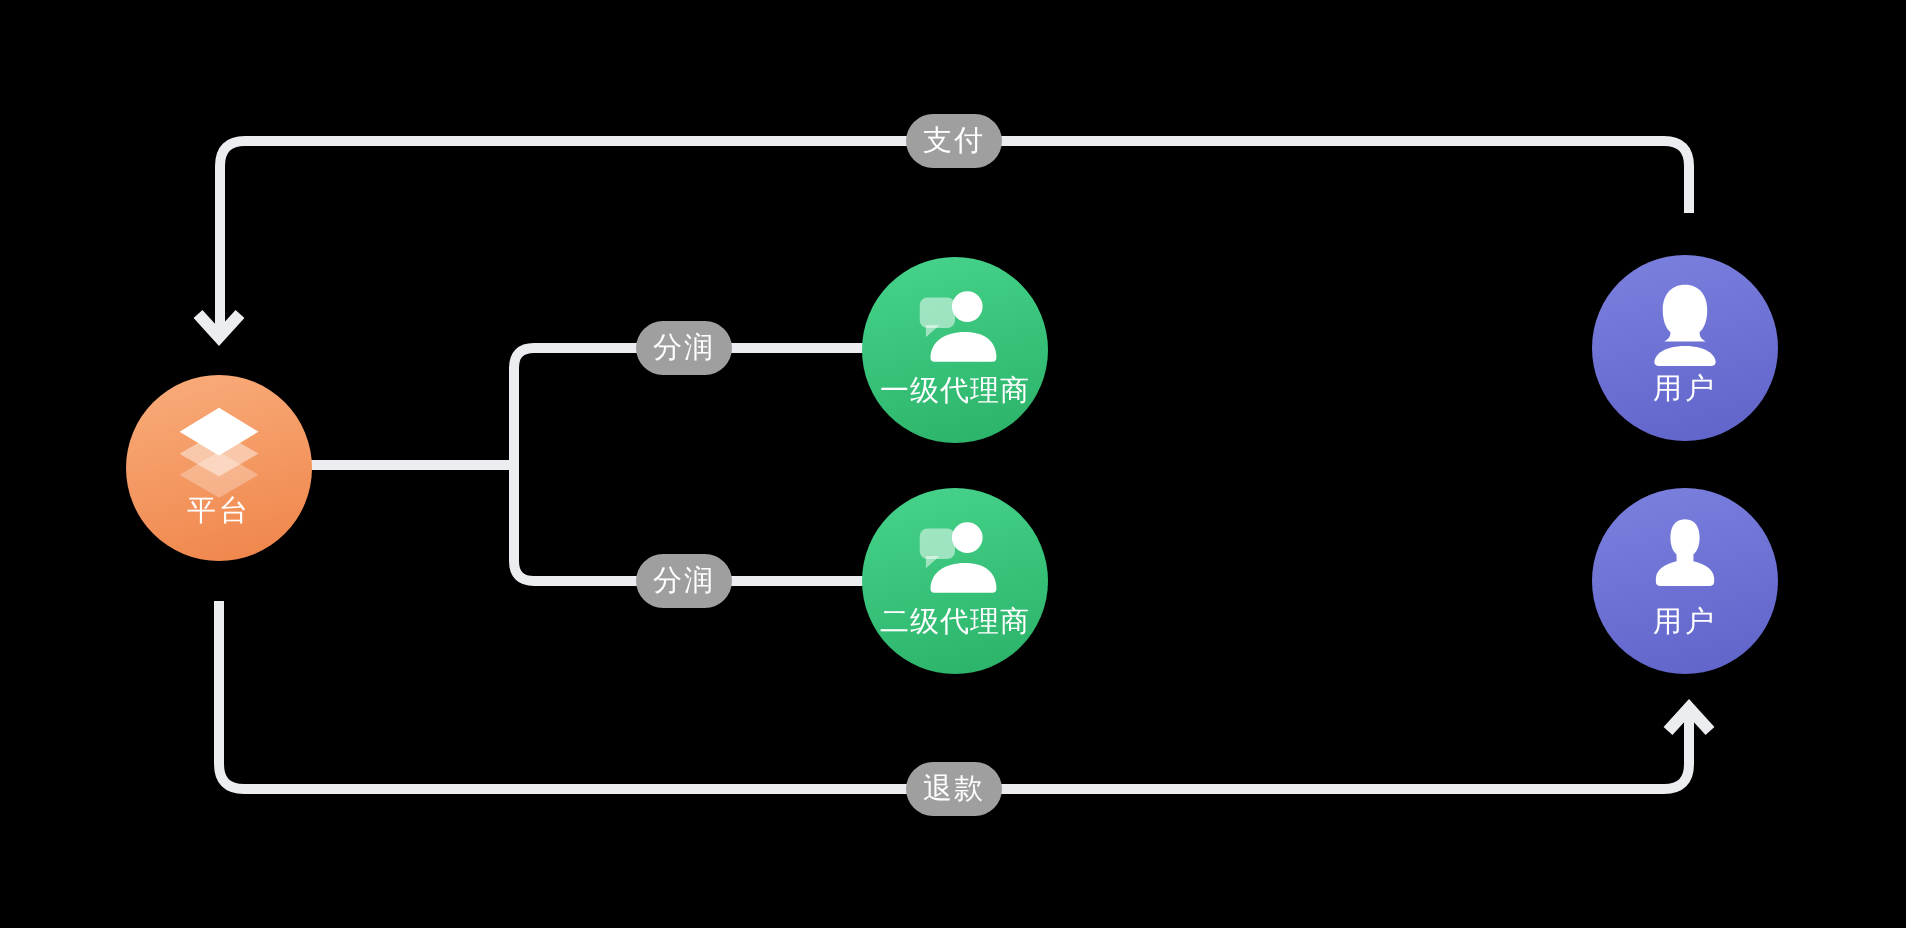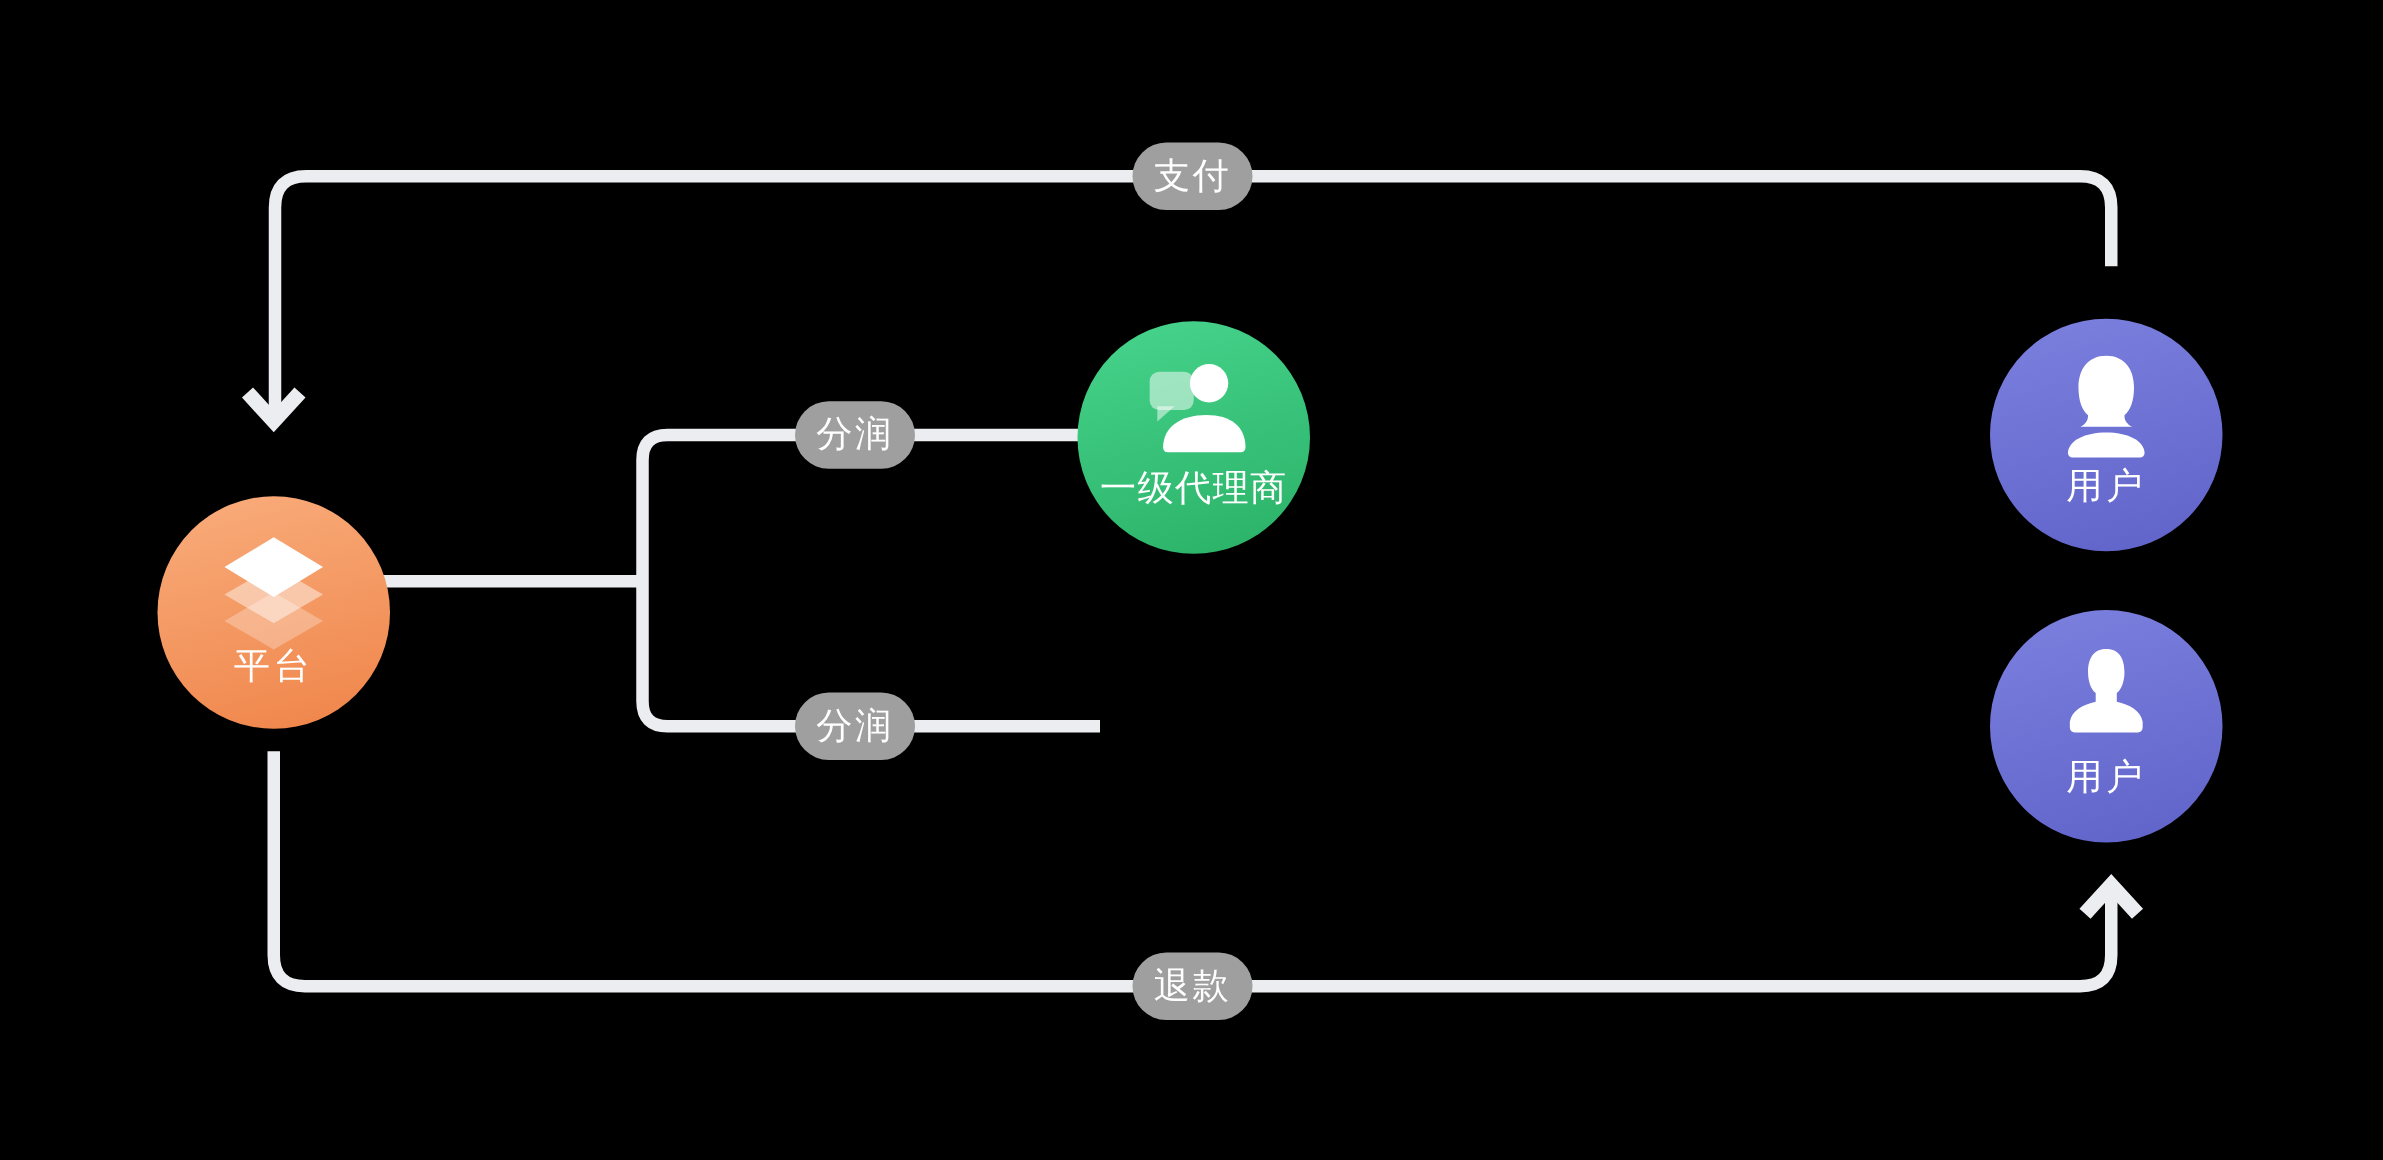--- a/index.html
+++ b/index.html
@@ -28,21 +28,21 @@
   
   .node{
     position:absolute;width:186px;height:186px;border-radius:50%;
     color:var(--node-text);
   }
   .node .icon{position:absolute;left:50%;top:22px;transform:translateX(-50%);line-height:0;}
   .node .node-label{
     position:absolute;left:0;right:0;top:114px;text-align:center;
     font-size:29px;letter-spacing:3px;white-space:nowrap;
   }
-  .node-platform{left:126px;top:397px;background:linear-gradient(165deg,var(--orange-1),var(--orange-2));}
+  .node-platform{left:126px;top:375px;background:linear-gradient(165deg,var(--orange-1),var(--orange-2));}
   .node-platform .icon{top:20px;}
   .node-platform .node-label{top:116px;}
   .node-agent1{left:862px;top:257px;background:linear-gradient(165deg,var(--green-1),var(--green-2));}
   .node-agent2{left:862px;top:488px;background:linear-gradient(165deg,var(--green-1),var(--green-2));}
   .node-agent1 .node-label,.node-agent2 .node-label{letter-spacing:1px;}
   .node-user-top{left:1592px;top:255px;background:linear-gradient(165deg,var(--purple-1),var(--purple-2));}
   .node-user-bottom{left:1592px;top:488px;background:linear-gradient(165deg,var(--purple-1),var(--purple-2));}
 
   
   .pill{
@@ -93,20 +93,31 @@
       <svg width="92" height="92" viewBox="0 0 120 120" xmlns="http://www.w3.org/2000/svg">
         <rect x="14" y="24" width="46" height="40" rx="10" fill="#ffffff" opacity="0.5"></rect>
         <path d="M22 60 L22 76 L40 60 Z" fill="#ffffff" opacity="0.5"></path>
         <circle cx="76" cy="36" r="20" fill="#ffffff"></circle>
         <path d="M28 103 C28 81 47 69 73 69 C99 69 113 81 114 101 L114 103 C114 106 112 108 109 108 L33 108 C30 108 28 106 28 103 Z" fill="#ffffff"></path>
       </svg>
     </span>
     <span class="node-label">一级代理商</span>
   </div>
 
+  <div class="node node-agent2">
+    <span class="icon">
+      <svg width="92" height="92" viewBox="0 0 120 120" xmlns="http://www.w3.org/2000/svg">
+        <rect x="14" y="24" width="46" height="40" rx="10" fill="#ffffff" opacity="0.5"></rect>
+        <path d="M22 60 L22 76 L40 60 Z" fill="#ffffff" opacity="0.5"></path>
+        <circle cx="76" cy="36" r="20" fill="#ffffff"></circle>
+        <path d="M28 103 C28 81 47 69 73 69 C99 69 113 81 114 101 L114 103 C114 106 112 108 109 108 L33 108 C30 108 28 106 28 103 Z" fill="#ffffff"></path>
+      </svg>
+    </span>
+    <span class="node-label">二级代理商</span>
+  </div>
 
   <div class="node node-user-top">
     <span class="icon">
       <svg width="92" height="92" viewBox="0 0 120 120" xmlns="http://www.w3.org/2000/svg">
         <path d="M60 10 C41 10 31 24 31 43 C31 57 35 67 41 72 C41 77 39 81 33 84 L87 84 C81 81 79 77 79 72 C85 67 89 57 89 43 C89 24 79 10 60 10 Z" fill="#ffffff"></path>
         <path d="M20 111 C21 98 38 90 60 90 C82 90 99 98 100 111 C100 114 98 116 95 116 L25 116 C22 116 20 114 20 111 Z" fill="#ffffff"></path>
       </svg>
     </span>
     <span class="node-label">用户</span>
   </div>

